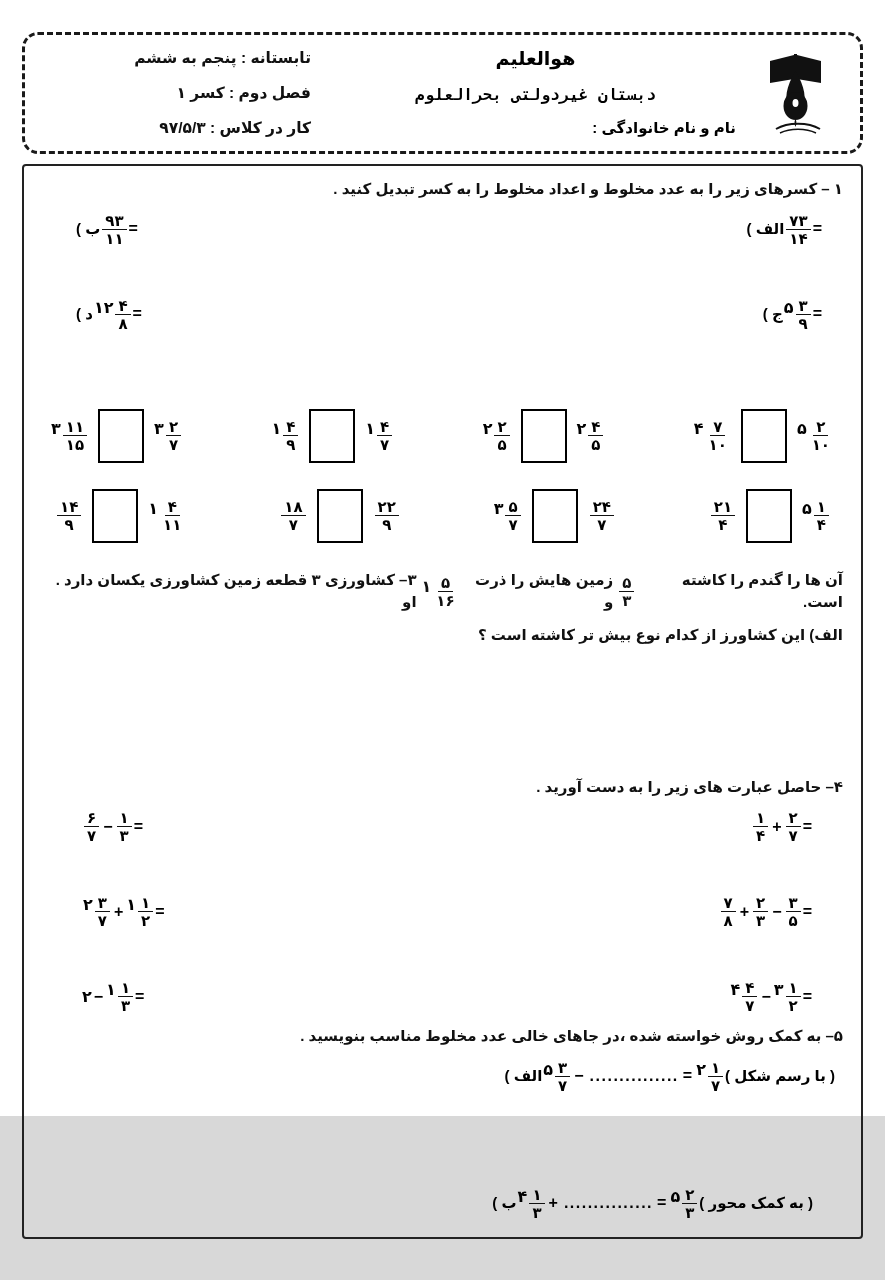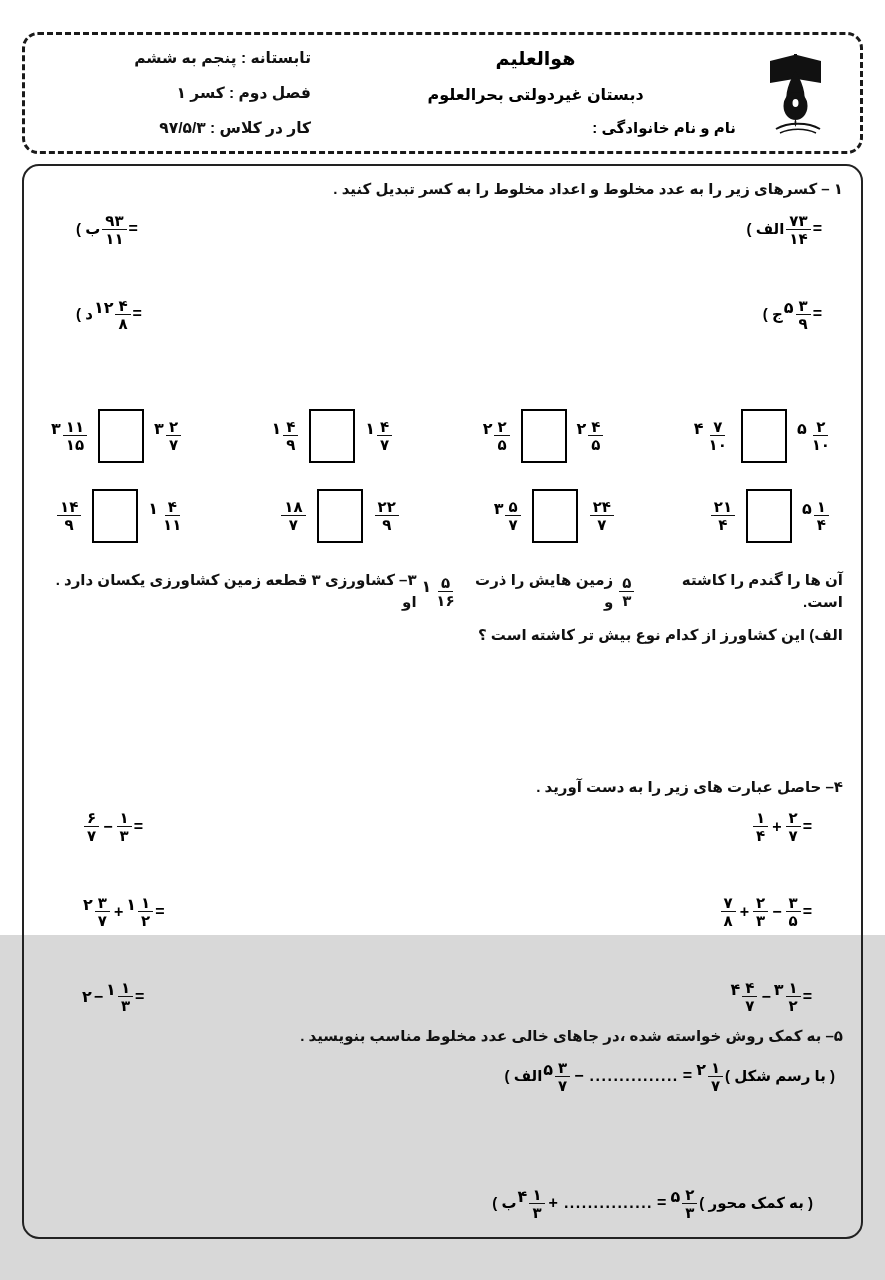--- a/index.html
+++ b/index.html
@@ -10,21 +10,21 @@
   body {
     width: 885px;
     height: 1280px;
     font-family: "Liberation Sans", "DejaVu Sans", sans-serif;
     overflow: hidden;
   }
 
   .page {
     position: relative;
     width: 885px;
-    height: 935px;
+    height: 1116px;
     background: #ffffff;
     box-sizing: border-box;
     padding: 10px 12px 6px 12px;
   }
 
   
   .header-box {
     position: relative;
     margin: 22px 10px 0 10px;
     height: 122px;
@@ -69,20 +69,21 @@
     width: 100%;
     text-align: center;
     font-size: 19px;
     font-weight: bold;
   }
   .hdr-center-mid {
     width: 100%;
     text-align: center;
     font-size: 16px;
     font-weight: bold;
+    font-family: Liberation Mono, monospace;
   }
   .hdr-name {
     font-size: 15px;
     font-weight: bold;
     white-space: nowrap;
   }
 
   
   .logo {
     width: 74px;
@@ -90,21 +91,21 @@
     position: relative;
   }
   .logo svg { display: block; }
 
   
   .body-box {
     position: relative;
     margin: 10px 10px 0 10px;
     height: 1075px;
     border: 2px solid #222;
-    border-radius: 17px;
+    border-radius: 4px;
     box-sizing: border-box;
     padding: 12px 18px 10px 18px;
   }
 
   .q-text {
     font-size: 15px;
     font-weight: bold;
     color: #111;
     text-align: right;
     line-height: 1.5;

